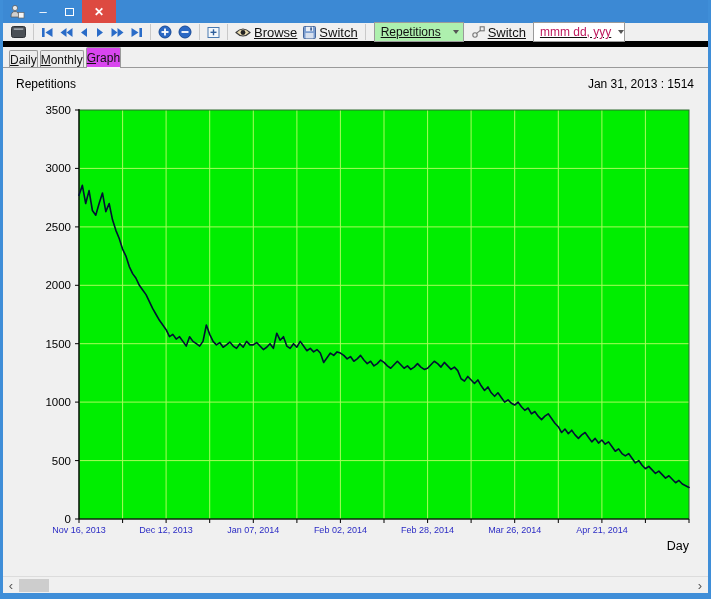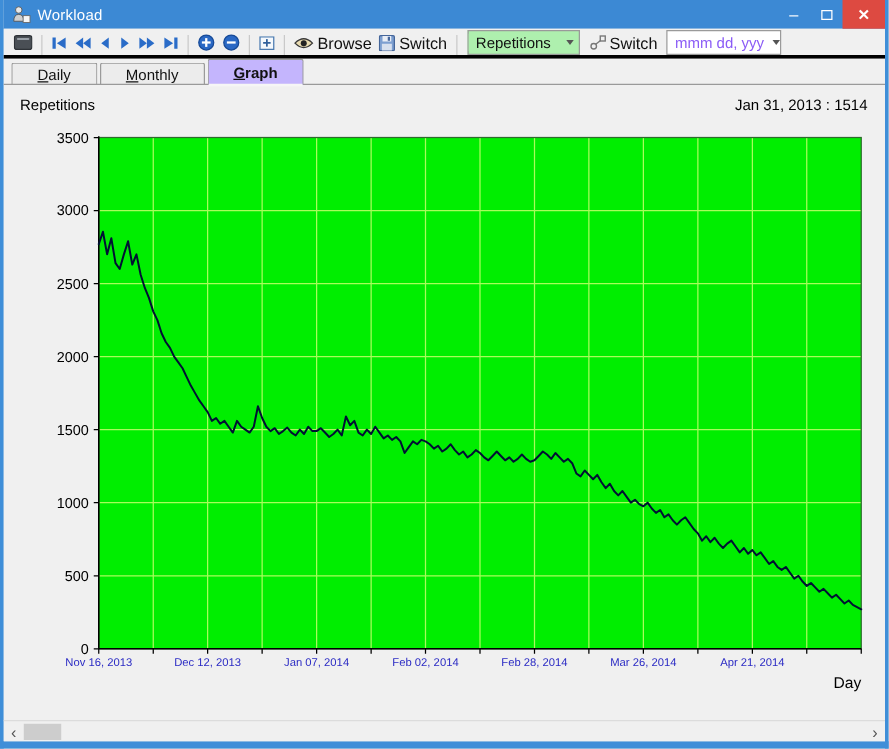--- a/index.html
+++ b/index.html
@@ -8,38 +8,38 @@
 
   
   .titlebar{ height:23px; background:#3c89d4; display:flex; align-items:center; color:#fff; font-size:12px; }
   .titlebar .app-icon{ width:16px; height:15px; margin:0 5px 0 6px; display:inline-block; }
   .titlebar .title{ flex:1; letter-spacing:.2px; }
   .winbtn{ width:26px; height:23px; display:flex; align-items:center; justify-content:center; color:#fff; font-size:13px; cursor:default; }
   .winbtn.close{ width:34px; background:#dd4a41; font-size:12px; font-weight:bold; }
   .maxbox{ width:9px; height:8px; border:1px solid #fff; display:inline-block; }
 
   
-  .toolbar{ height:24px; background:#f0f0f0; display:flex; align-items:flex-end; padding-left:5px; font-size:13px; color:#111; border-bottom:3px solid #000000; }
+  .toolbar{ height:24px; background:#f0f0f0; display:flex; align-items:center; padding-left:5px; font-size:13px; color:#111; border-bottom:6px solid #000000;text-decoration:underline; }
   .tbtn{ height:20px; display:flex; align-items:center; justify-content:center; padding:0 3px; border-radius:2px; }
   .tsep{ width:1px; height:16px; background:#c9c9c9; margin:0 4px; }
   .tlabel{ margin-left:3px; }
   .select{ height:20px; border:1px solid #9a9a9a; background:#fff; display:flex; align-items:center; font-size:12px; margin-left:4px; }
   .select .val{ padding:0 6px; flex:1; white-space:nowrap; }
   .select .chev{ width:14px; height:100%; display:flex; align-items:center; justify-content:center; }
   .chevron{ width:0; height:0; border-left:3.5px solid transparent; border-right:3.5px solid transparent; border-top:4px solid #555; display:inline-block; }
   .sel-series{ width:90px; background:#aef0ae; }
   .sel-series .val{ background:#aef0ae; }
   .sel-date{ width:92px; }
-  .sel-date .val{ color:#8b5cf6; }
+  .sel-date .val{ color:#be185d; }
 
   
   .tabbar{ height:21px; display:flex; align-items:flex-end; padding-left:6px; background:#f0f0f0; position:relative; }
   .tabbar::after{ content:""; position:absolute; left:0; right:0; bottom:0; height:1px; background:#9a9a9a; }
-  .tab{ height:18px; padding:0 20px; font-size:12px; display:flex; align-items:center; border:1px solid #9a9a9a; border-bottom:none; background:#ececec; margin-right:2px; border-radius:2px 2px 0 0; position:relative; color:#111; }
-  .tab.active{ height:21px; background:#c4b5fd; z-index:2;font-weight:bold; }
+  .tab{ height:18px; padding:0 0; font-size:12px; display:flex; align-items:center; border:1px solid #9a9a9a; border-bottom:none; background:#ececec; margin-right:2px; border-radius:2px 2px 0 0; position:relative; color:#111; }
+  .tab.active{ height:21px; background:#d946ef; z-index:2; }
   .tab.active::after{ content:""; position:absolute; left:0; right:0; bottom:-1px; height:2px; background:#f6f6f6; }
   .tab .u{ text-decoration:underline; }
 
   
   .content{ height:508px; background:#f0f0f0; position:relative; overflow:hidden; }
   .chart-header{ height:24px; display:flex; align-items:center; justify-content:space-between; padding:0 14px 0 13px; font-size:12px; color:#000; padding-top:8px; }
   .chart-svg{ position:absolute; left:0; top:24px; width:705px; height:470px; }
 
   
   .hscroll{ height:17px; background:#f0f0f0; border-top:1px solid #dcdcdc; display:flex; align-items:center; position:relative; }
@@ -55,21 +55,20 @@
 <div class="window">
 
   <div class="titlebar">
     <span class="app-icon">
       <svg width="16" height="15" viewBox="0 0 16 15">
         <circle cx="6" cy="4" r="2.6" fill="#e8e8e8" stroke="#555" stroke-width="0.7"></circle>
         <path d="M2,13 Q2,7.5 6,7.5 Q10,7.5 10,13 Z" fill="#cfcfcf" stroke="#555" stroke-width="0.7"></path>
         <rect x="9.5" y="8.5" width="5.5" height="5.5" fill="#f6f6f6" stroke="#666" stroke-width="0.7"></rect>
       </svg>
     </span>
-    <span class="title">Workload</span>
     <span class="winbtn">
         <span>–</span>
       </span>
     <span class="winbtn">
         <span class="maxbox"></span>
       </span>
     <span class="winbtn close">
         <span>✕</span>
       </span>
   </div>

